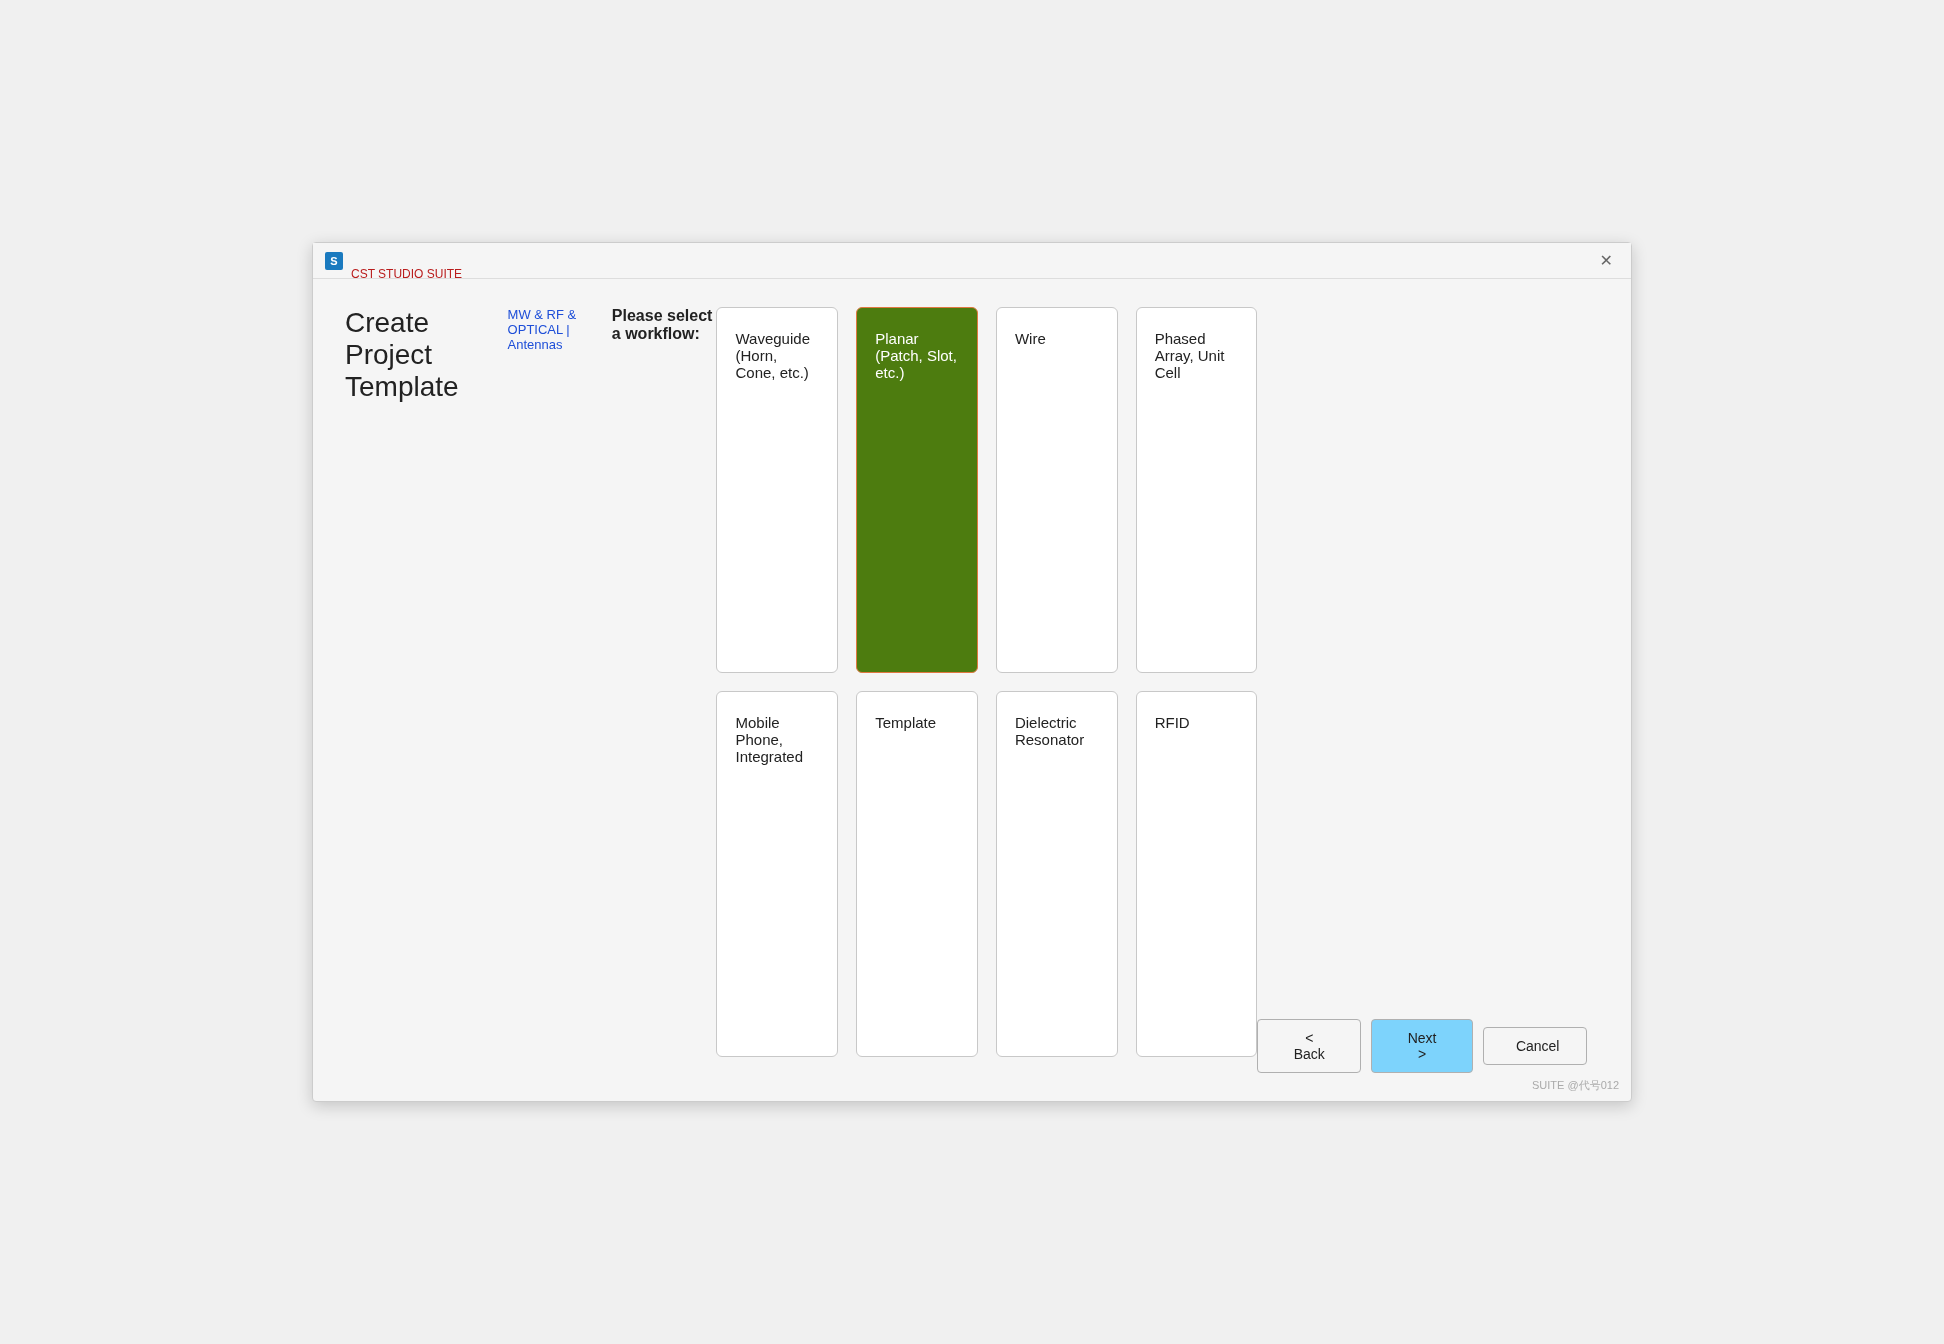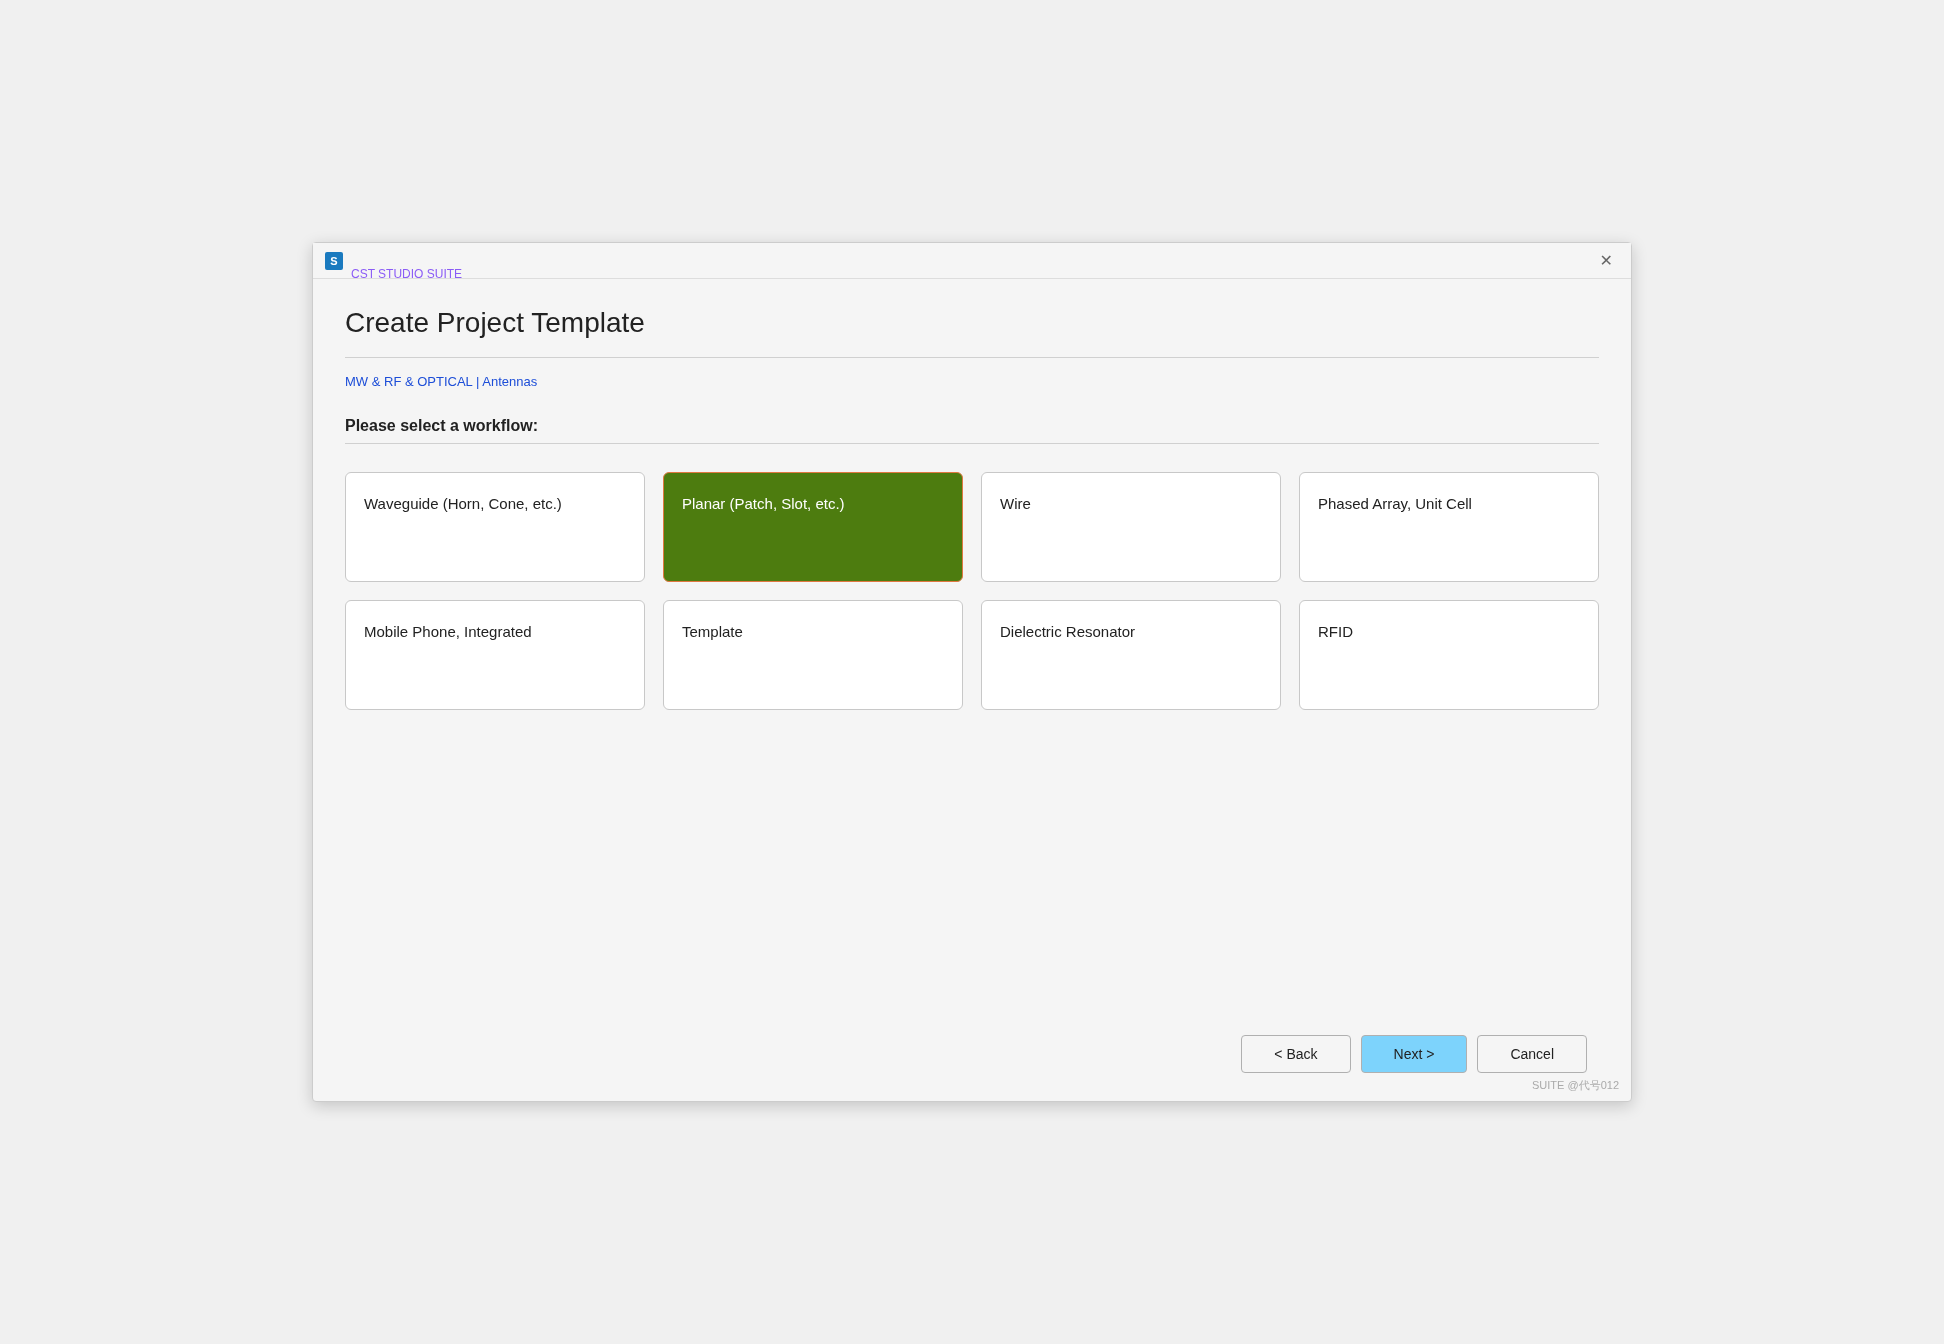--- a/index.html
+++ b/index.html
@@ -50,40 +50,40 @@
       align-items: center;
       justify-content: center;
       font-size: 11px;
       color: white;
       font-weight: bold;
       flex-shrink: 0;
     }
 
     .title-bar-title {
       font-size: 12px;
-      color: #8b5cf6;
+      color: #b91c1c;
       margin-top: 27px;
     }
 
     .close-btn {
       font-size: 16px;
       color: #666;
       cursor: pointer;
       padding: 2px 6px;
       border-radius: 2px;
       border: none;
       background: transparent;
       line-height: 1;
     }
 
     .content {
       padding: 28px 32px 20px 32px;
       flex: 1;
       display: flex;
-      flex-direction: column;
+      flex-direction: row;
     }
 
     .page-title {
       font-size: 28px;
       font-weight: 300;
       color: #222;
       margin-bottom: 18px;
     }
 
     .divider {

